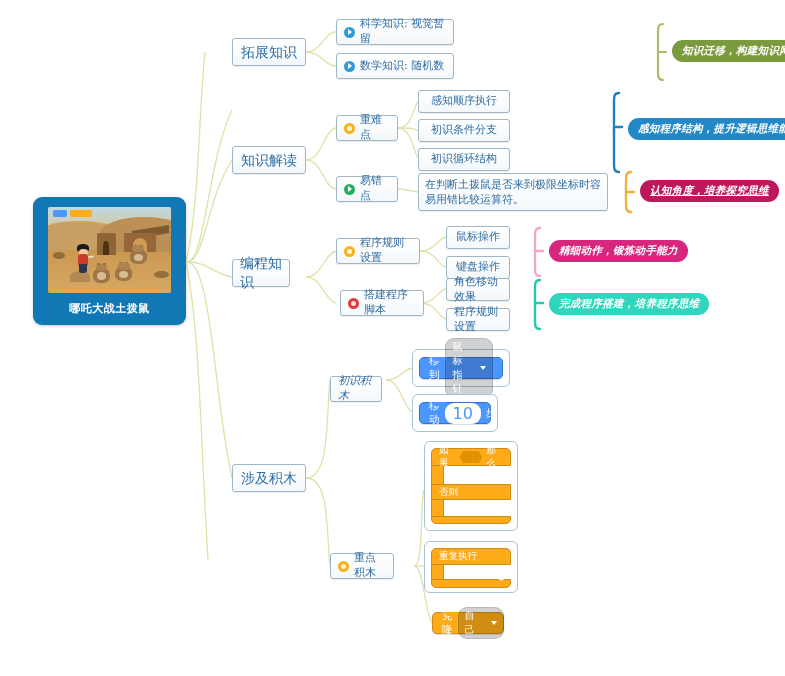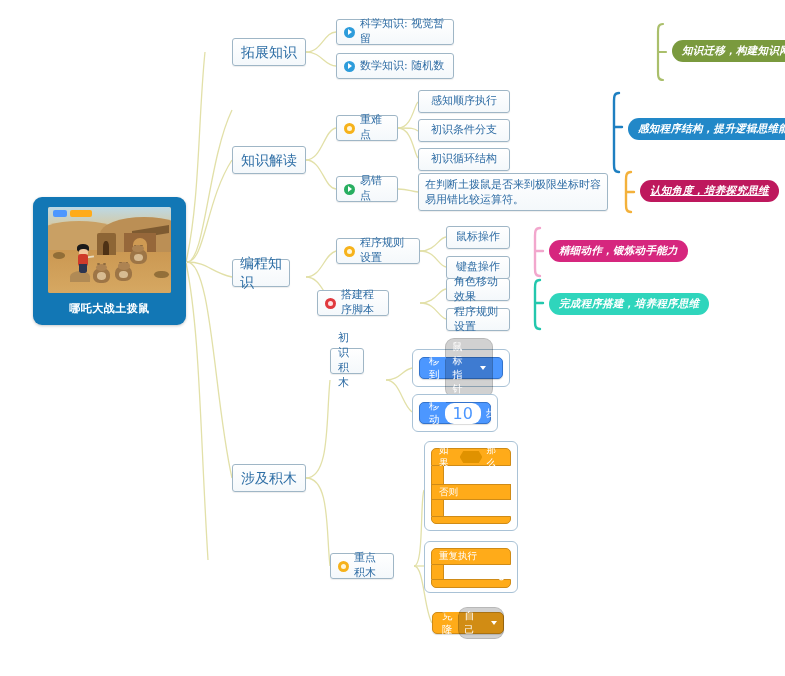--- a/index.html
+++ b/index.html
@@ -295,33 +295,33 @@
     <span>程序规则设置</span>
   </div>
   <div class="node" style="left:446px;top:226px;width:64px;height:23px;">
     <span>鼠标操作</span>
   </div>
   <div class="node" style="left:446px;top:256px;width:64px;height:23px;">
     <span>键盘操作</span>
   </div>
   <div class="pill pink" style="left:549px;top:240px;">精细动作，锻炼动手能力</div>
 
-  <div class="node withicon" style="left:317px;top:290px;width:72px;height:26px;">
+  <div class="node withicon" style="left:340px;top:290px;width:84px;height:26px;">
     <span class="ico star-r"></span>
     <span>搭建程序脚本</span>
   </div>
   <div class="node" style="left:446px;top:278px;width:64px;height:23px;">
     <span>角色移动效果</span>
   </div>
   <div class="node" style="left:446px;top:308px;width:64px;height:23px;">
     <span>程序规则设置</span>
   </div>
   <div class="pill teal" style="left:549px;top:293px;">完成程序搭建，培养程序思维</div>
 
-  <div class="node" style="left:330px;top:348px;width:34px;height:26px;">
+  <div class="node" style="left:330px;top:376px;width:52px;height:26px;font-style:italic;">
     <span>初识积木</span>
   </div>
   <div class="node withicon" style="left:330px;top:553px;width:64px;height:26px;">
     <span class="ico star-y"></span>
     <span>重点积木</span>
   </div>
 
   <div class="sbox" style="left:412px;top:349px;width:98px;height:38px;"></div>
   <div class="sbwrap" style="left:419px;top:357px;">
     <div class="sblock motion" style="width:84px;height:22px;">

